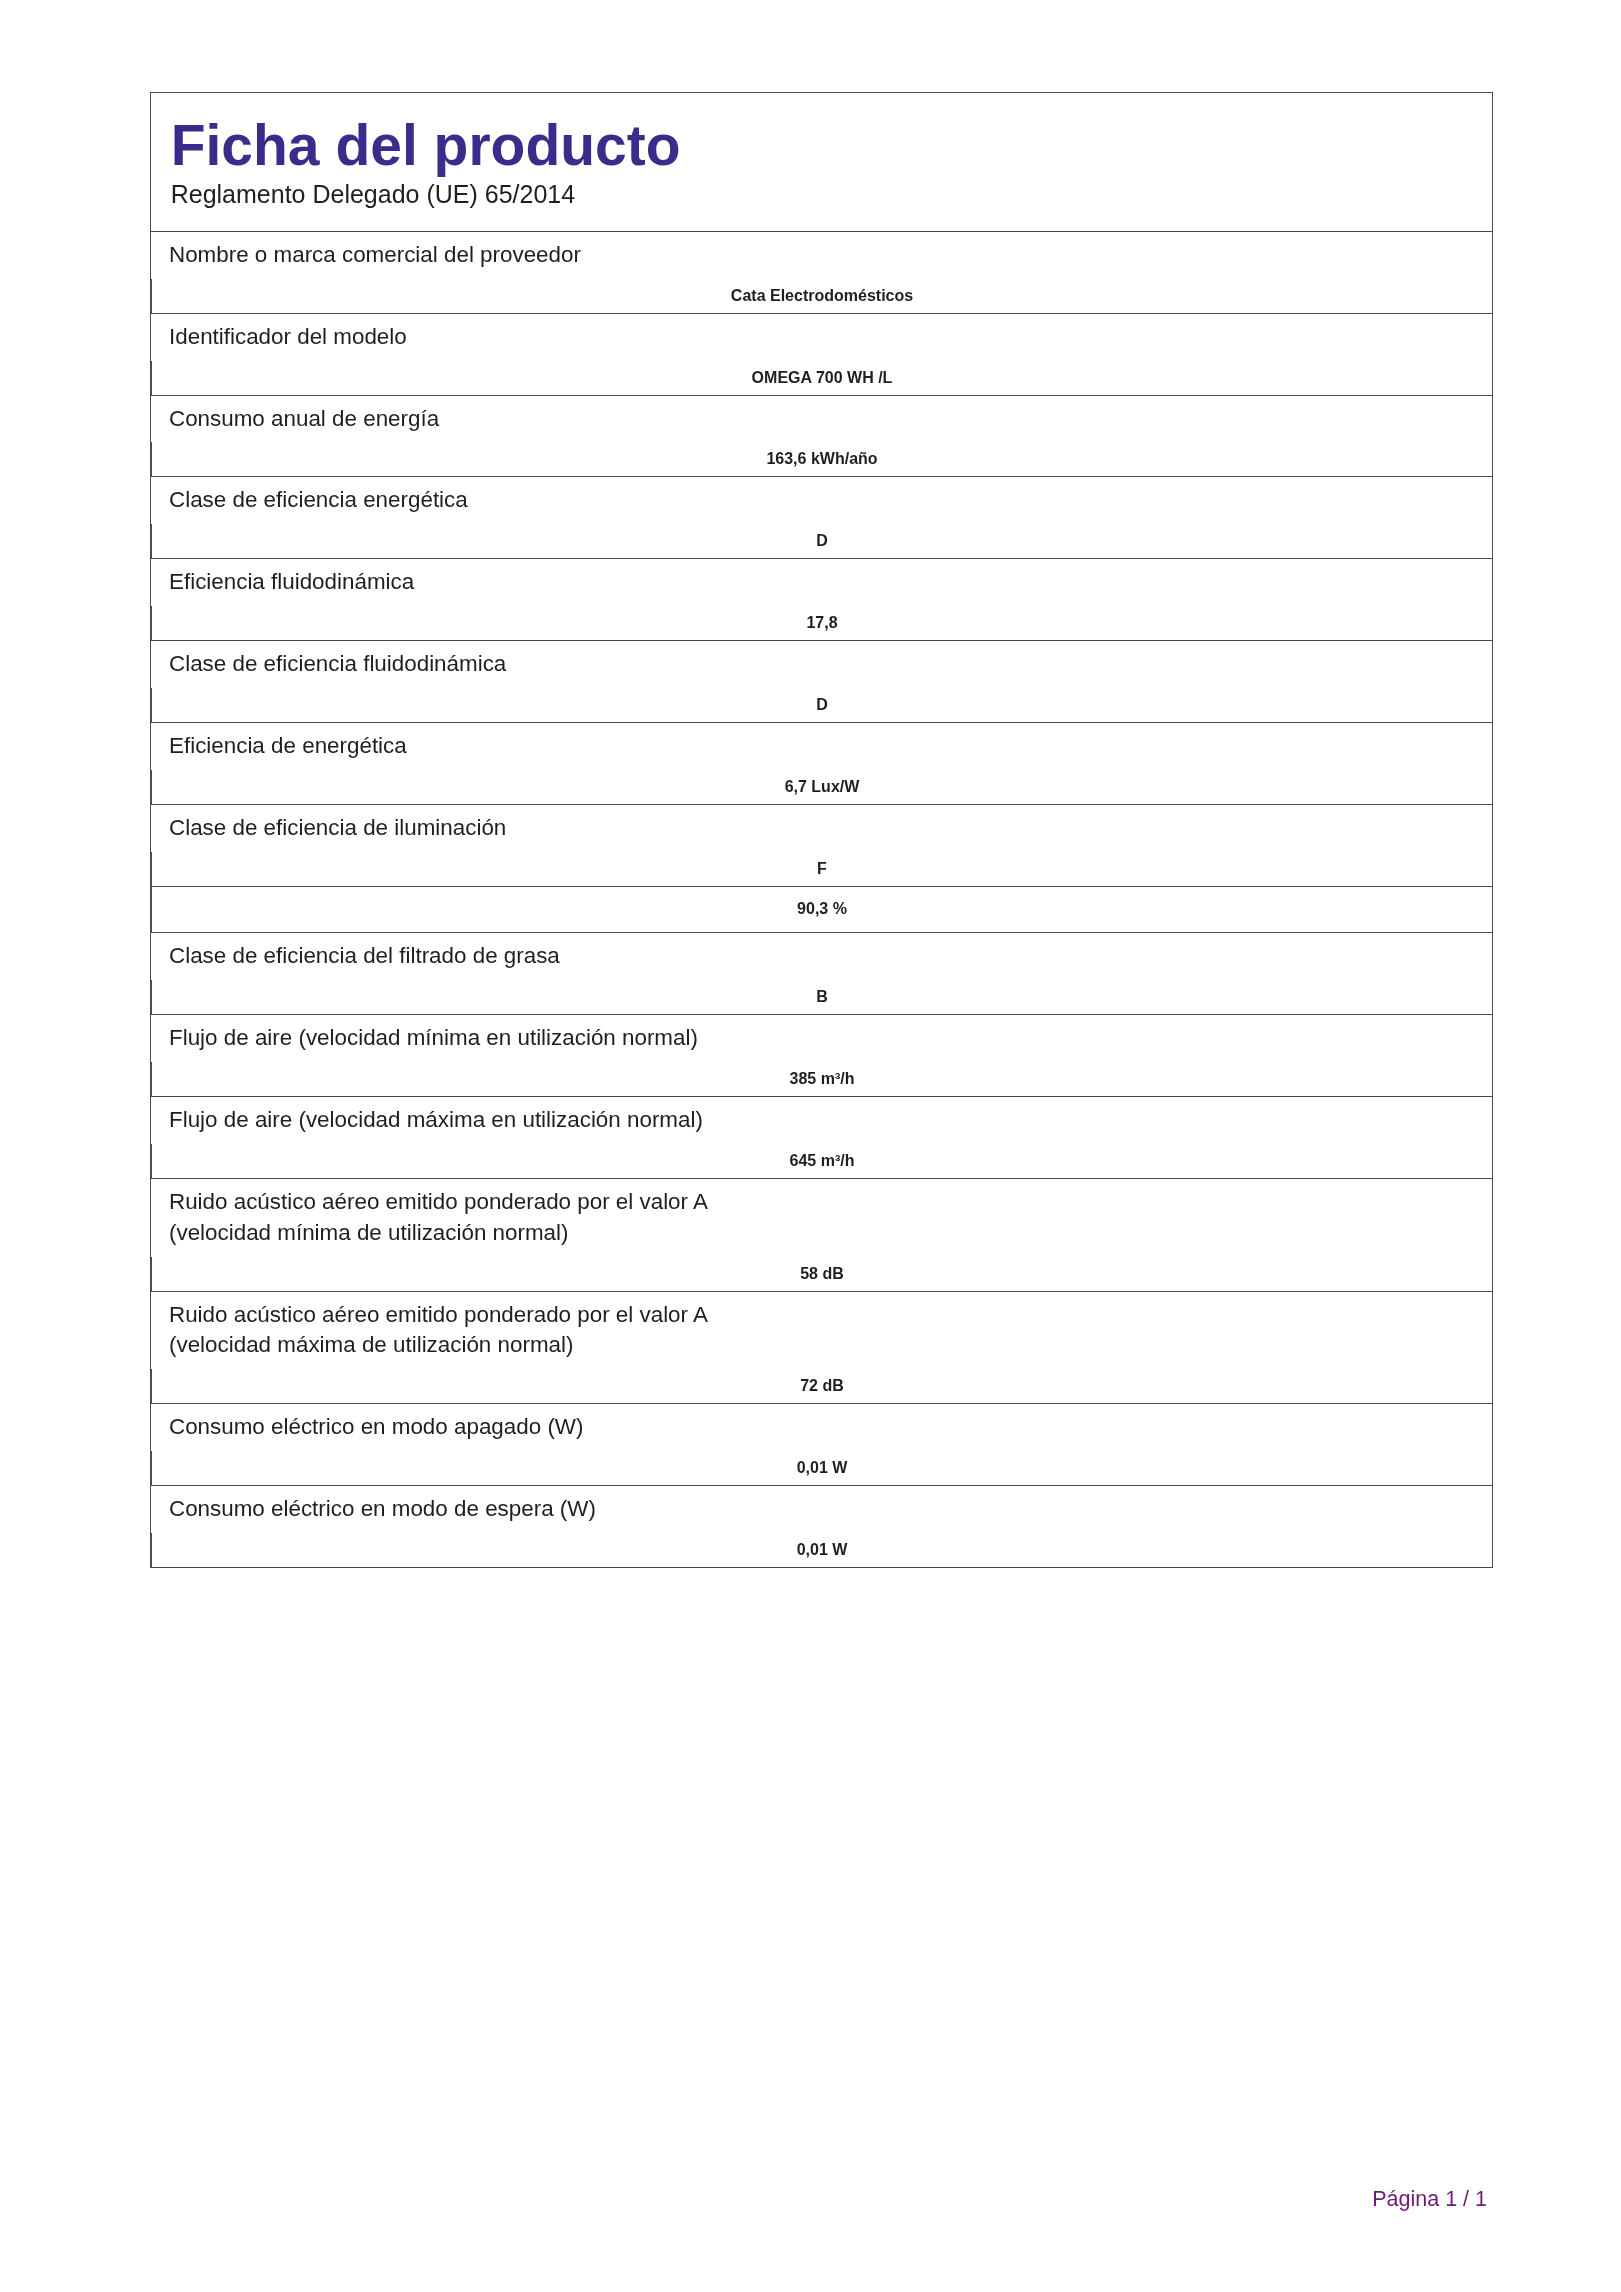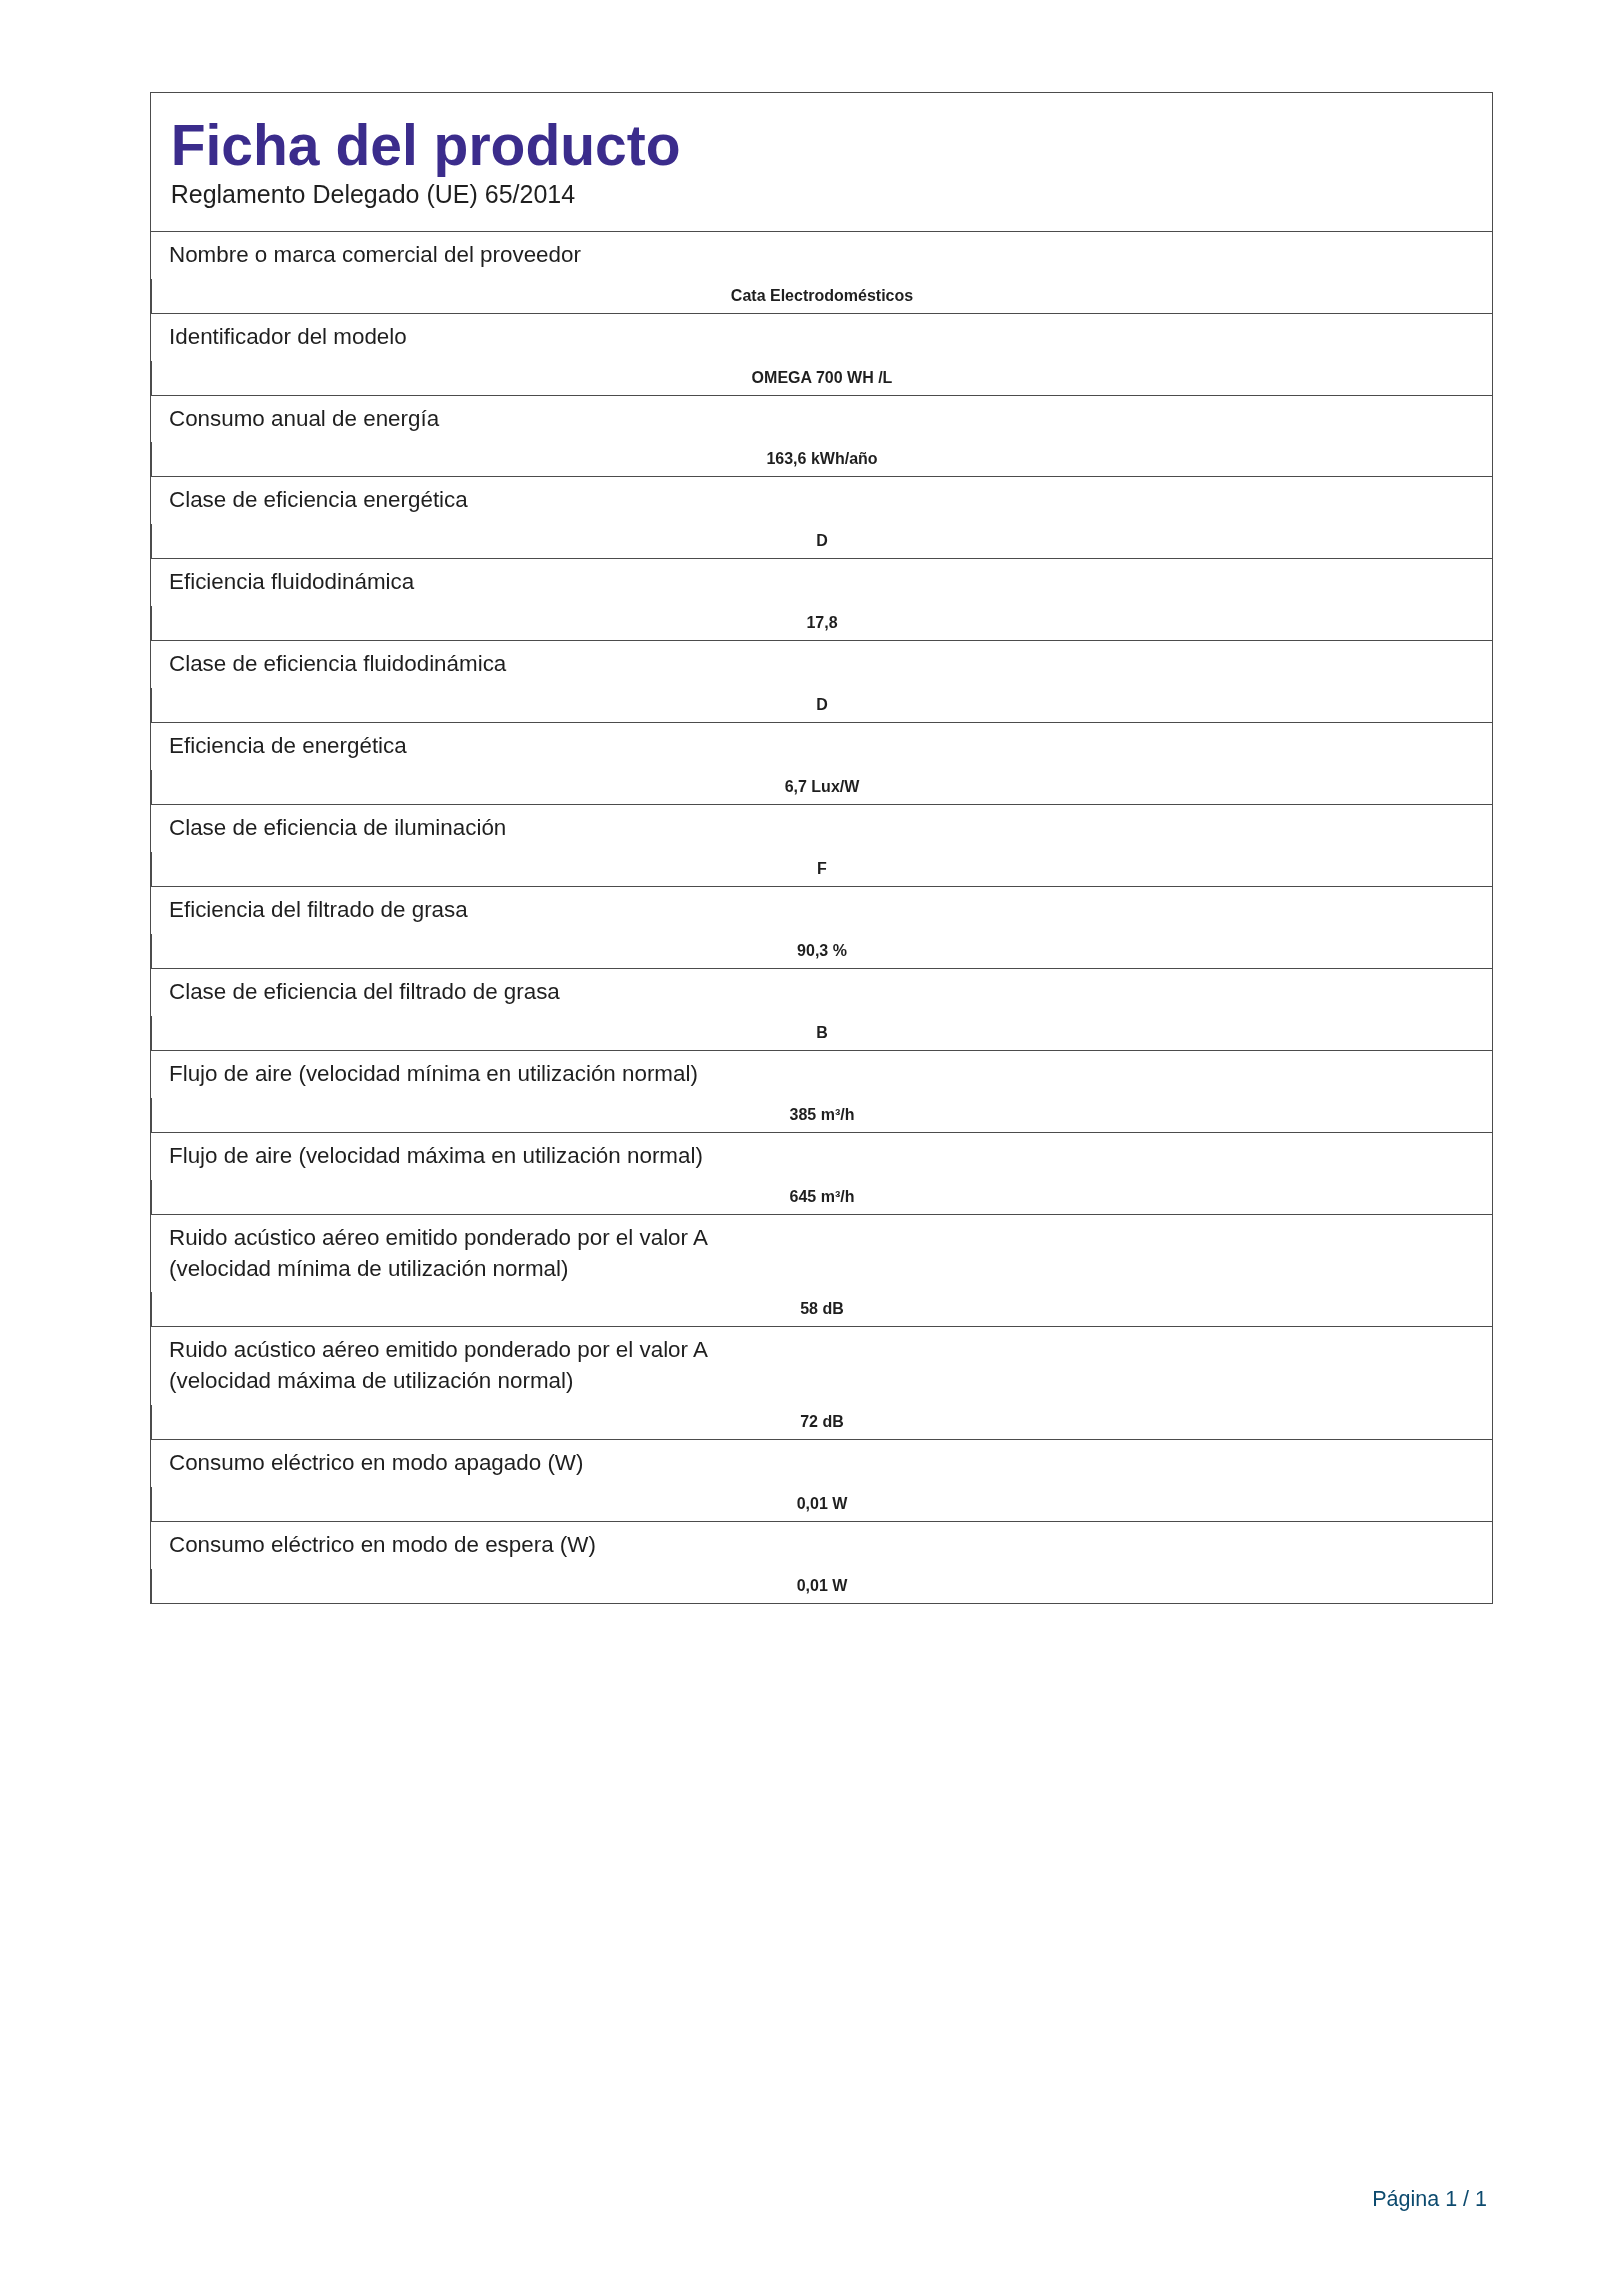--- a/index.html
+++ b/index.html
@@ -64,21 +64,21 @@
     font-weight: bold;
     display: flex;
     align-items: center;
     justify-content: center;
   }
   .page-footer {
     position: absolute;
     top: 2187px;
     right: 135px;
     font-size: 21.5px;
-    color: #0c4a6e;
+    color: #701a75;
   }
 </style>
 </head>
 <body>
 
 <div class="sheet">
 
   <div class="doc-box">
 
     <div class="doc-header">
@@ -122,21 +122,20 @@
         <div class="spec-label">Eficiencia de energética</div>
         <div class="spec-value">6,7 Lux/W</div>
       </div>
 
       <div class="spec-row">
         <div class="spec-label">Clase de eficiencia de iluminación</div>
         <div class="spec-value">F</div>
       </div>
 
       <div class="spec-row">
-        <div class="spec-label">Eficiencia del filtrado de grasa</div>
         <div class="spec-value">90,3 %</div>
       </div>
 
       <div class="spec-row">
         <div class="spec-label">Clase de eficiencia del filtrado de grasa</div>
         <div class="spec-value">B</div>
       </div>
 
       <div class="spec-row">
         <div class="spec-label">Flujo de aire (velocidad mínima en utilización normal)</div>

